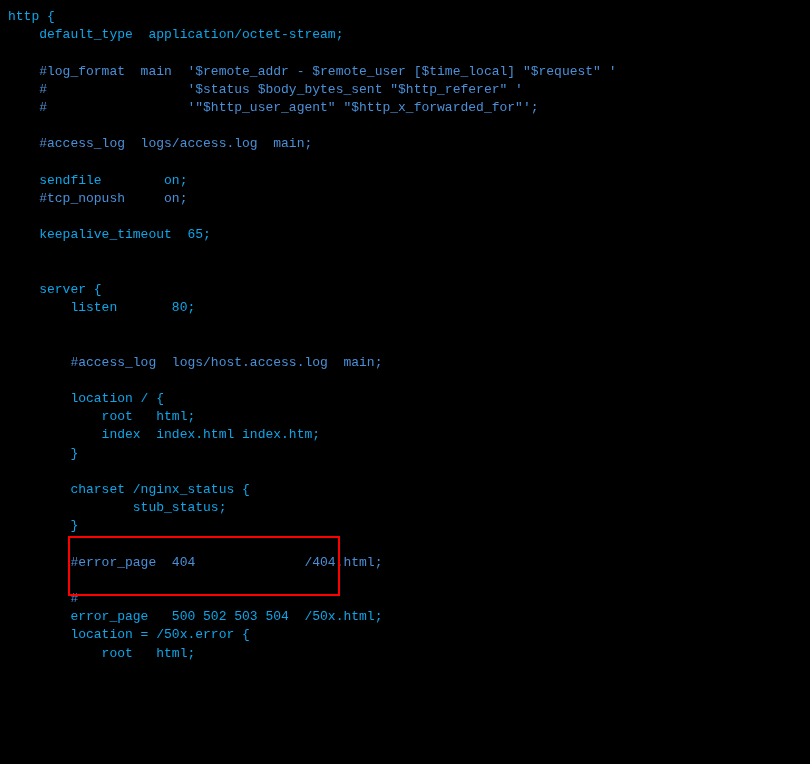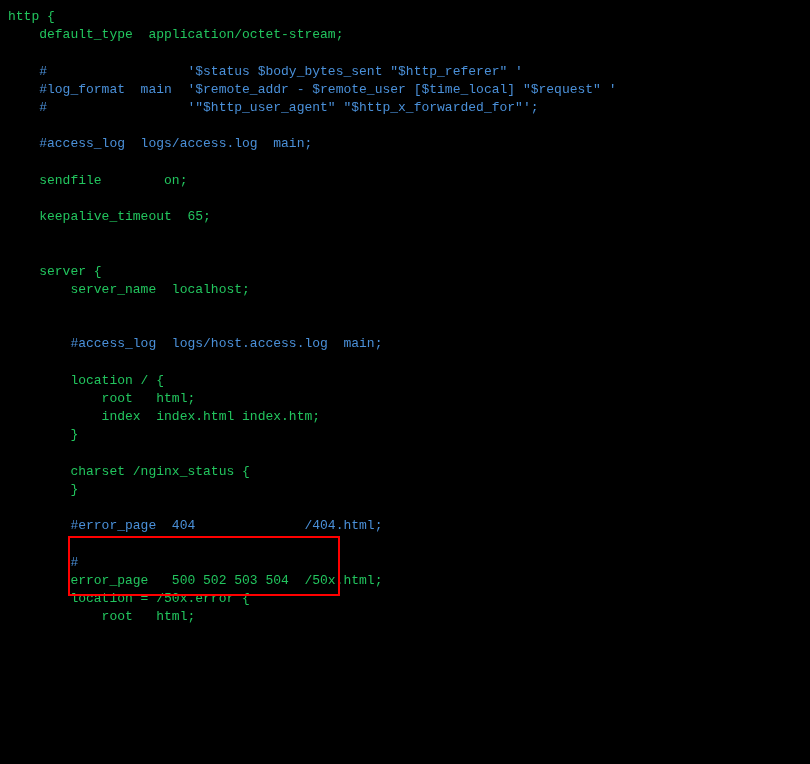--- a/index.html
+++ b/index.html
@@ -8,61 +8,63 @@
       font-family: 'Consolas', 'Monaco', 'Courier New', monospace;
       font-size: 13px;
       line-height: 1.4;
       padding: 8px 0 0 8px;
       color: #d0d0d0;
       width: 810px;
       height: 764px;
       overflow: hidden;
     }
     .line { white-space: pre; height: 18.2px; }
-    .white { color: #22c55e; }
+    .white { color: #0ea5e9; }
     .blue { color: #4a90d9; }
     .highlight-box {
       border: 2px solid #ff0000;
       position: absolute;
       pointer-events: none;
     }
     .code-container {
       position: relative;
     }
   </style>
 </head>
 <body>
 
 <div class="code-container">
 <div class="line white">http {</div>
 <div class="line white">    default_type  application/octet-stream;</div>
 <div class="line"></div>
+<div class="line blue">    #log_format  main  '$remote_addr - $remote_user [$time_local] "$request" '</div>
 <div class="line blue">    #                  '$status $body_bytes_sent "$http_referer" '</div>
-<div class="line blue">    #log_format  main  '$remote_addr - $remote_user [$time_local] "$request" '</div>
 <div class="line blue">    #                  '"$http_user_agent" "$http_x_forwarded_for"';</div>
 <div class="line"></div>
 <div class="line blue">    #access_log  logs/access.log  main;</div>
 <div class="line"></div>
 <div class="line white">    sendfile        on;</div>
+<div class="line blue">    #tcp_nopush     on;</div>
 <div class="line"></div>
 <div class="line white">    keepalive_timeout  65;</div>
 <div class="line"></div>
 <div class="line"></div>
 <div class="line white">    server {</div>
-<div class="line white">        server_name  localhost;</div>
+<div class="line white">        listen       80;</div>
 <div class="line"></div>
 <div class="line"></div>
 <div class="line blue">        #access_log  logs/host.access.log  main;</div>
 <div class="line"></div>
 <div class="line white">        location / {</div>
 <div class="line white">            root   html;</div>
 <div class="line white">            index  index.html index.htm;</div>
 <div class="line white">        }</div>
 <div class="line"></div>
 <div class="line white">        charset /nginx_status {</div>
+<div class="line white">                stub_status;</div>
 <div class="line white">        }</div>
 <div class="line"></div>
 <div class="line blue">        #error_page  404              /404.html;</div>
 <div class="line"></div>
 <div class="line blue">        #</div>
 <div class="line white">        error_page   500 502 503 504  /50x.html;</div>
 <div class="line white">        location = /50x.error {</div>
 <div class="line white">            root   html;</div>
 
 <div class="highlight-box" id="hlbox" style="top: 528px; left: 60px; width: 272px; height: 60px;"></div>

